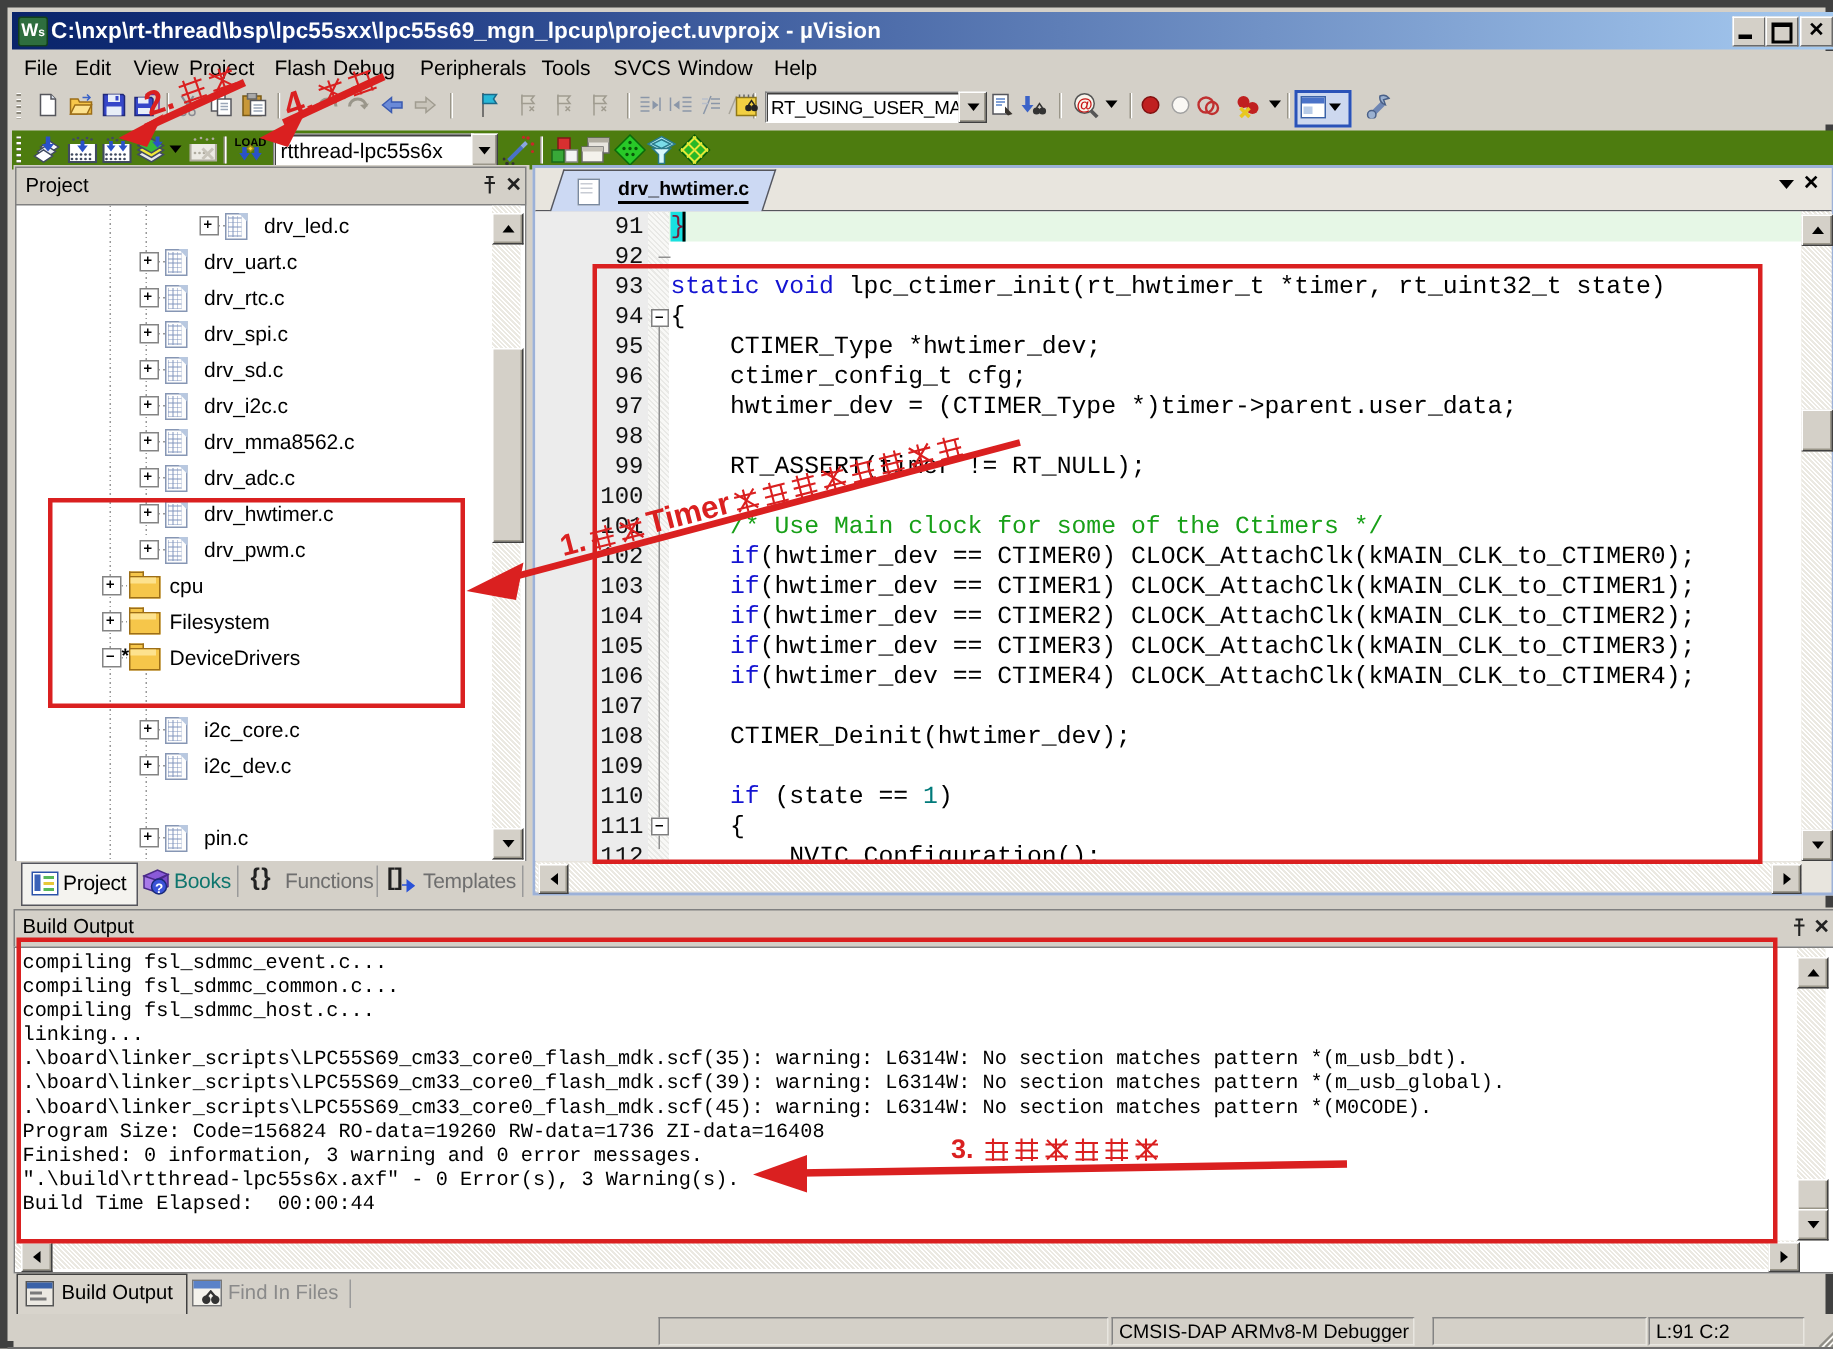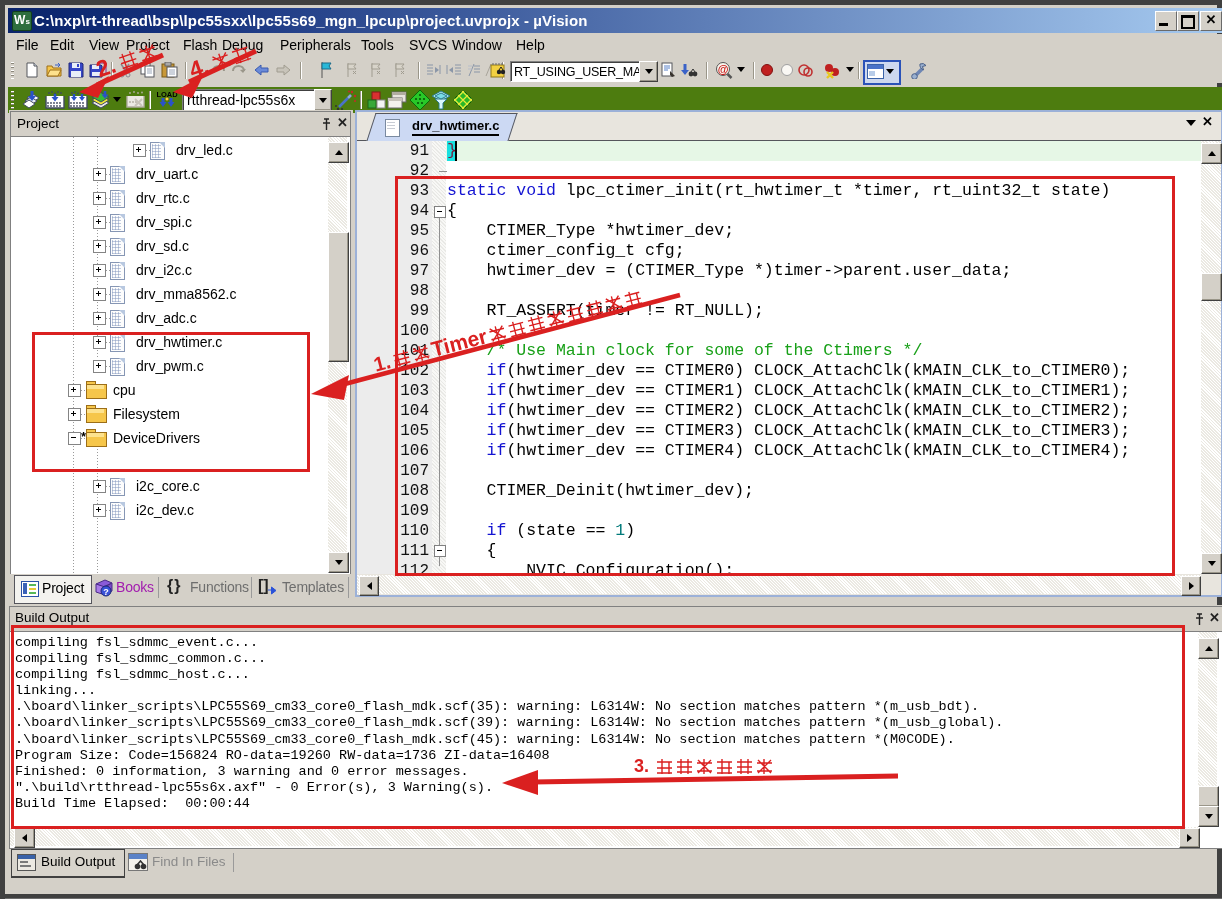--- a/index.html
+++ b/index.html
@@ -546,20 +546,31 @@
 <div class="pbox" style="left:82px;">
               <div class="h"></div>
               <div class="v"></div>
             </div>
 <div class="hdot" style="left:95px;top:12px;width:5px;"></div>
 <div class="doc" style="left:99px;">
               <div class="fold"></div>
             </div>
 <span style="position:absolute;left:125px;top:4px;">i2c_dev.c</span>
           </div>
+<div class="trow" style="left:0;top:409px;width:316px;">
+<div class="pbox" style="left:82px;">
+              <div class="h"></div>
+              <div class="v"></div>
+            </div>
+<div class="hdot" style="left:95px;top:12px;width:5px;"></div>
+<div class="doc" style="left:99px;">
+              <div class="fold"></div>
+            </div>
+<span style="position:absolute;left:125px;top:4px;">pin.c</span>
+          </div>
     </div>
 
     <div class="abs track" style="left:317px;top:0;width:19px;height:436px;"></div>
     <div class="abs sbbtn" style="left:317px;top:5px;width:19px;height:19px;">
       <div class="arrowglyph" style="border-left:4px solid transparent;border-right:4px solid transparent;border-bottom:5px solid #000;"></div>
         </div>
     <div class="abs thumb" style="left:317px;top:95px;width:19px;height:128px;"></div>
     <div class="abs sbbtn" style="left:317px;top:415px;width:19px;height:19px;">
       <div class="arrowglyph" style="border-left:4px solid transparent;border-right:4px solid transparent;border-top:5px solid #000;"></div>
         </div>
@@ -576,21 +587,21 @@
       <span style="position:absolute;left:27px;top:4px;color:#000;">Project</span>
     </div>
     <svg class="abs" style="left:84px;top:573px;" width="0" height="0"></svg>
     <svg class="abs" style="left:84px;top:4px;" width="22" height="20" viewBox="0 0 22 20">
           <path d="M3 6l9-4 7 3-9 4z" fill="#8a5ad8" stroke="#4a2a88"></path>
           <path d="M3 6l9 3v8l-9-3z" fill="#a87ae8" stroke="#4a2a88"></path>
           <path d="M12 9l7-4v8l-7 4z" fill="#7a4ac8" stroke="#4a2a88"></path>
           <circle cx="13" cy="13" r="5" fill="#3a52d8" stroke="#1a2a78"></circle>
           <text x="13" y="17" font-size="9" font-weight="bold" fill="#fff" text-anchor="middle" font-family="Liberation Sans">?</text>
         </svg>
-    <span style="position:absolute;left:107px;top:5px;color:#a21caf;">Books</span>
+    <span style="position:absolute;left:107px;top:5px;color:#0f766e;">Books</span>
     <div class="abs" style="left:149px;top:3px;width:1px;height:21px;background:#9a9a9a;"></div>
     <span style="position:absolute;left:158px;top:3px;font-size:16px;font-weight:bold;color:#222;">{ }</span>
     <span style="position:absolute;left:181px;top:5px;color:#6e6e6e;">Functions</span>
     <div class="abs" style="left:242px;top:3px;width:1px;height:21px;background:#9a9a9a;"></div>
     <span style="position:absolute;left:249px;top:3px;font-size:16px;font-weight:bold;color:#222;">[]</span>
     <svg class="abs" style="left:258px;top:12px;" width="12" height="10" viewBox="0 0 12 10">
           <path d="M1 4h6M4.5 1L9 4.5 4.5 8z" fill="#2a52d8" stroke="#2a52d8"></path>
         </svg>
     <span style="position:absolute;left:273px;top:5px;color:#6e6e6e;">Templates</span>
     <div class="abs" style="left:339px;top:3px;width:1px;height:21px;background:#9a9a9a;"></div>
@@ -748,20 +759,34 @@
               <circle cx="9.5" cy="6.5" r="2.8" fill="#333"></circle>
               <path d="M3.5 4.5L6.5 1l3 3.5" stroke="#333" stroke-width="1.6" fill="none"></path>
             </svg>
           </span>
       <span style="position:absolute;left:27px;top:2px;color:#8a8a8a;">Find In Files</span>
     </div>
     <div class="abs" style="left:224px;top:4px;width:1px;height:19px;background:#9a9a9a;"></div>
   </div>
 </div>
 
+<div class="abs" id="status" style="left:4px;top:871px;width:1214px;height:22px;background:#d4d0c8;font-size:13px;">
+  <div class="abs" style="left:430px;top:2px;width:298px;height:17px;border:1px solid #838383;border-bottom-color:#e8e6e0;border-right-color:#e8e6e0;"></div>
+  <div class="abs" style="left:732px;top:2px;width:200px;height:17px;border:1px solid #838383;border-bottom-color:#e8e6e0;border-right-color:#e8e6e0;">
+        <span style="position:absolute;left:4px;top:1px;">CMSIS-DAP ARMv8-M Debugger</span>
+      </div>
+  <div class="abs" style="left:946px;top:2px;width:141px;height:17px;border:1px solid #838383;border-bottom-color:#e8e6e0;border-right-color:#e8e6e0;"></div>
+  <div class="abs" style="left:1090px;top:2px;width:102px;height:17px;border:1px solid #838383;border-bottom-color:#e8e6e0;border-right-color:#e8e6e0;">
+        <span style="position:absolute;left:4px;top:1px;">L:91 C:2</span>
+      </div>
+      <svg class="abs" style="left:1203px;top:9px;" width="14" height="13" viewBox="0 0 14 13">
+        <path d="M13 1L1 13M13 5L5 13M13 9L9 13" stroke="#8f8d86" stroke-width="1.6"></path>
+        <path d="M14 2L2 14M14 6L6 14M14 10L10 14" stroke="#fcfbf8" stroke-width="1"></path>
+      </svg>
+</div>
 <div class="abs" style="left:0;top:893px;width:1222px;height:6px;background:#6e6e6e;"></div>
 
 <div class="abs" id="annots" style="left:0;top:0;width:1222px;height:899px;pointer-events:none;">
       <svg class="abs" style="left:0;top:0;" width="1222" height="899" viewBox="0 0 1222 899">
 <line x1="158" y1="50" x2="92" y2="80" stroke="#da2020" stroke-width="5"></line>
 <polygon points="74,87 104,71 93,93" fill="#da2020"></polygon>
 <line x1="251" y1="46" x2="184" y2="77" stroke="#da2020" stroke-width="5"></line>
 <polygon points="168,87 198,71 187,93" fill="#da2020"></polygon>
 <line x1="675" y1="290" x2="336" y2="380" stroke="#da2020" stroke-width="4.5"></line>
 <polygon points="306,389 344,370 339,395" fill="#da2020"></polygon>

